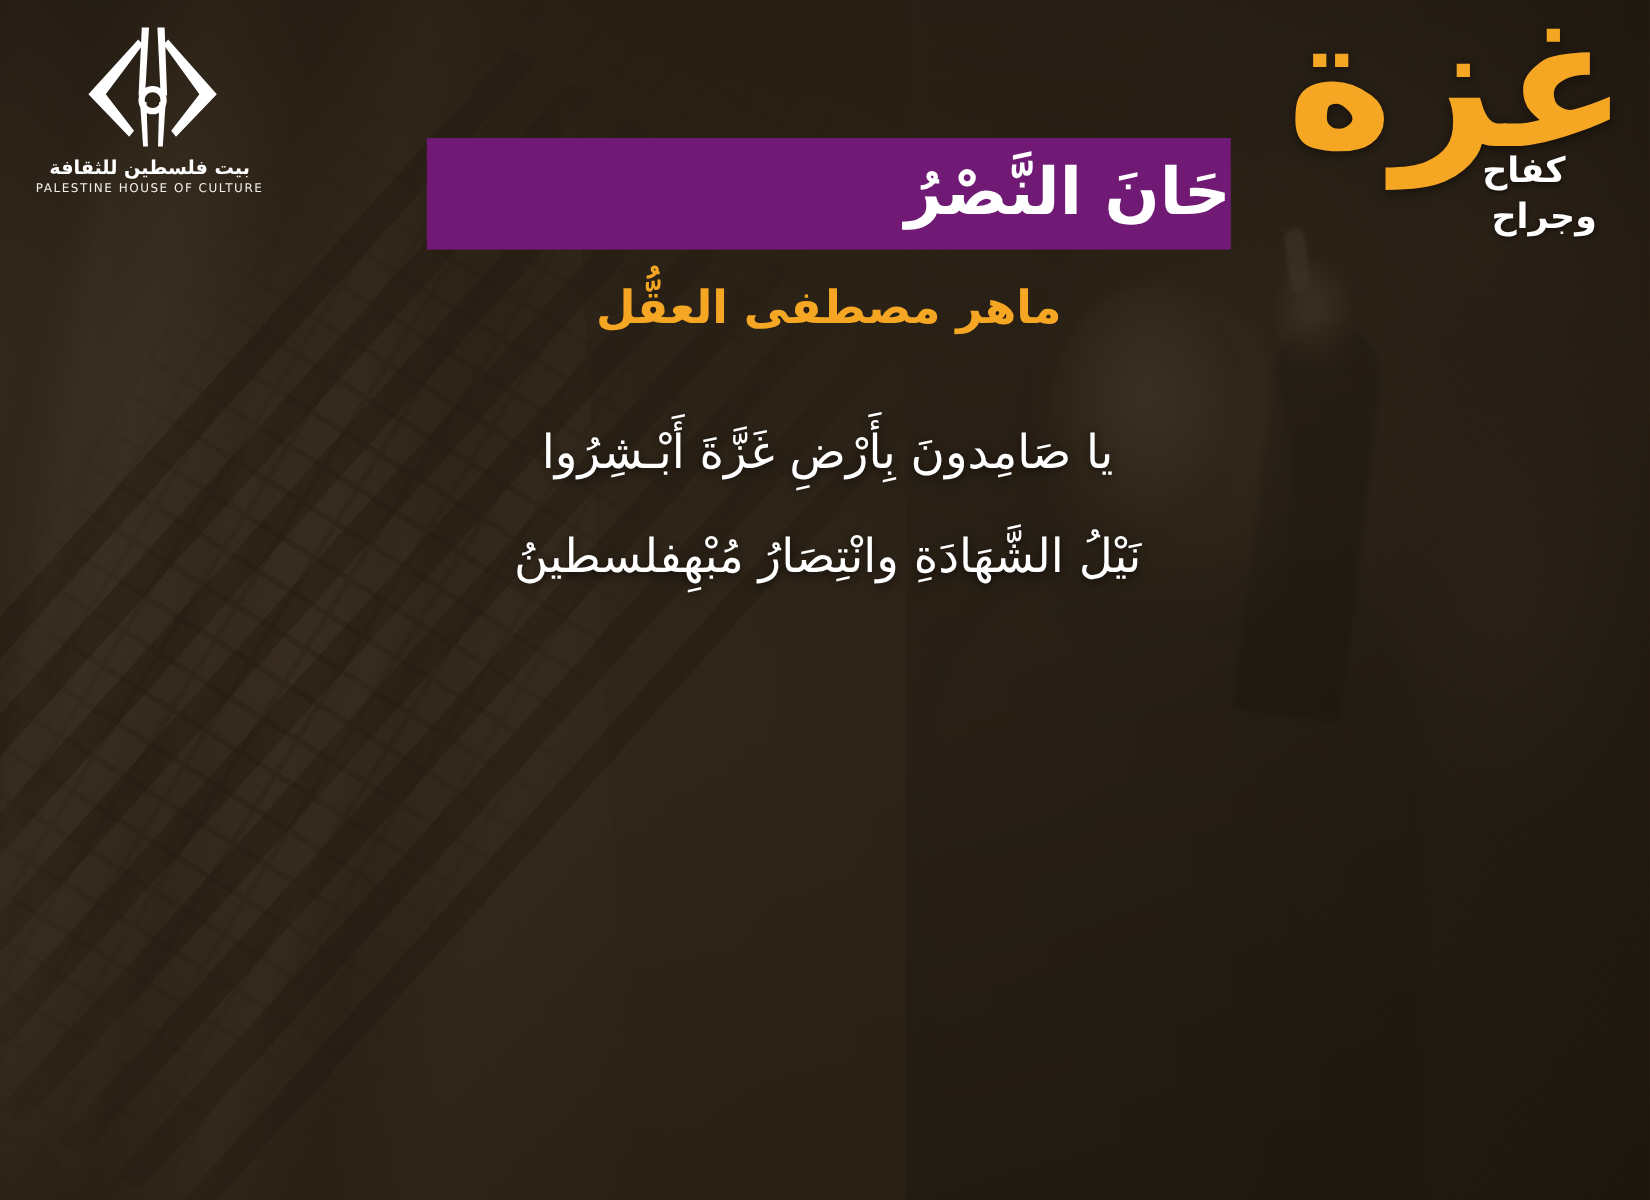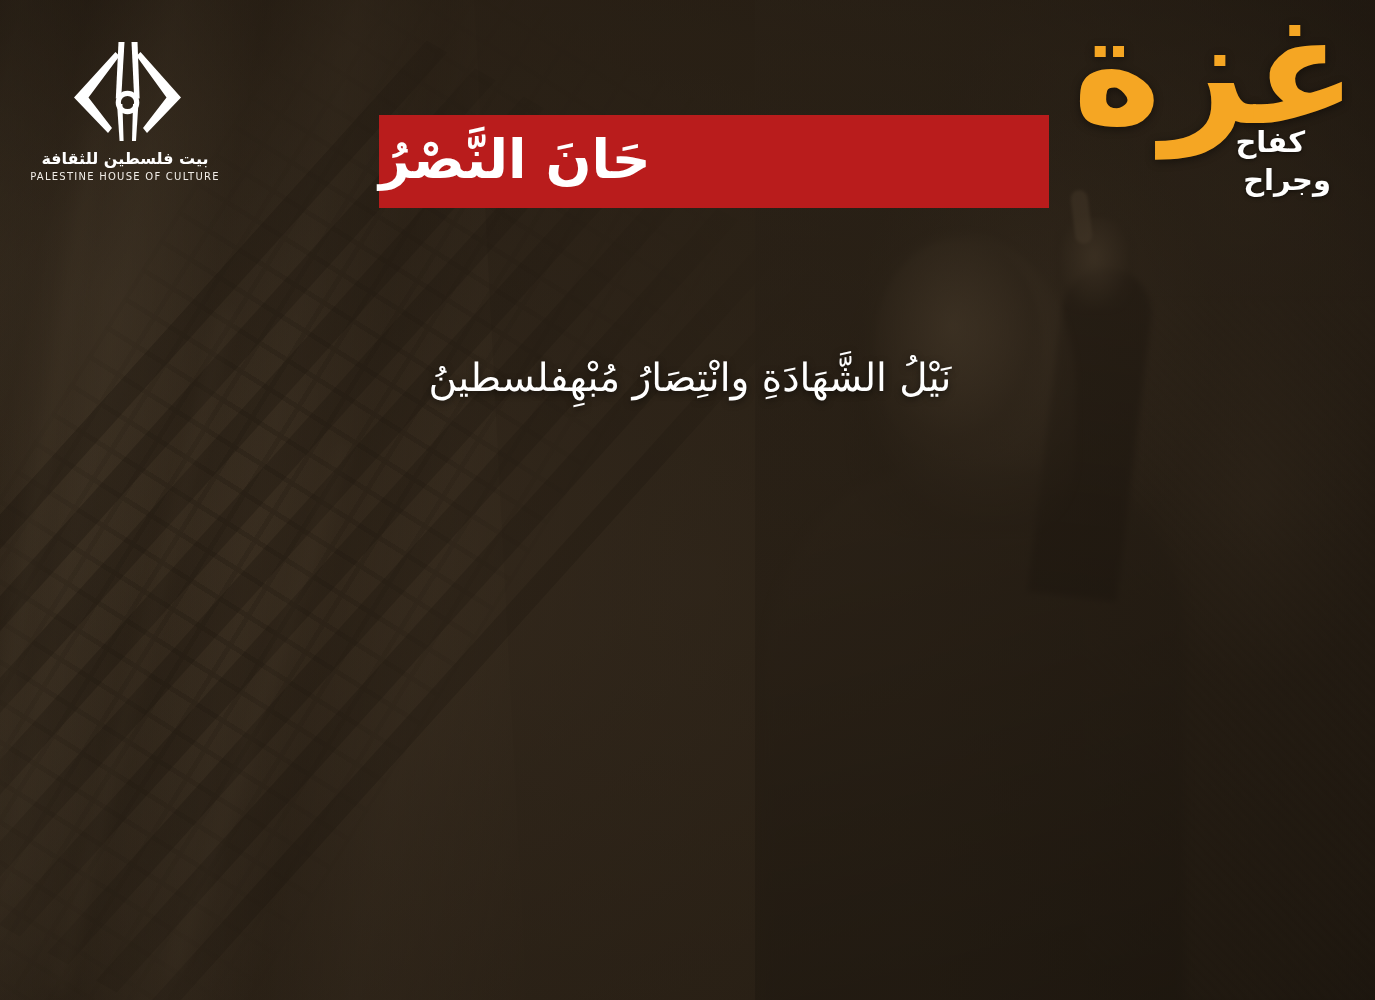--- a/index.html
+++ b/index.html
@@ -187,21 +187,21 @@
   .bg-veil {
     background:
       linear-gradient(90deg, rgba(34,26,17,.42) 0%, rgba(40,31,21,.58) 34%, rgba(38,30,20,.62) 66%, rgba(30,23,15,.50) 100%),
       radial-gradient(ellipse 1000px 760px at 50% 58%, rgba(0,0,0,0) 0%, rgba(20,15,9,.34) 78%, rgba(14,10,6,.55) 100%);
   }
 
   
   .logo-phc {
     position: absolute;
     left: 30px;
-    top: 40px;
+    top: 21px;
     width: 190px;
     text-align: center;
     direction: rtl;
   }
   .logo-phc .nib { display: block; margin: 0 auto; }
   .logo-phc .name-ar {
     display: block;
     margin-top: 6px;
     color: #ffffff;
     font-size: 16px;
@@ -254,25 +254,24 @@
   .logo-gaza .gaza-sub1 { right: 56px; top: 116px; }
   .logo-gaza .gaza-sub2 { right: 30px; top: 154px; }
 
   
   .title-banner {
     position: absolute;
     left: 356px;
     top: 115px;
     width: 670px;
     height: 93px;
-    background: #b91c1c;
+    background: #701a75;
     display: flex;
     align-items: center;
-    justify-content: flex-end;
-    margin-left: 23px;
+    justify-content: flex-start;
   }
   .title-banner .title-text {
     color: #ffffff;
     font-size: 54px;
     font-weight: bold;
     line-height: 1;
     direction: rtl;
     white-space: nowrap;
     letter-spacing: 0;
     padding-bottom: 4px;
@@ -371,18 +370,20 @@
   <div class="logo-gaza">
     <span class="gaza-word">غزة</span>
     <span class="gaza-sub1">كفاح</span>
     <span class="gaza-sub2">وجراح</span>
   </div>
 
   <div class="title-banner">
     <span class="title-text">حَانَ النَّصْرُ</span>
   </div>
 
+  <div class="author">ماهر مصطفى العقُّل</div>
 
   <div class="poem">
+    <p class="poem-line">يا صَامِدونَ بِأَرْضِ غَزَّةَ أَبْـشِرُوا</p>
     <p class="poem-line">نَيْلُ الشَّهَادَةِ وانْتِصَارُ مُبْهِفلسطينُ</p>
   </div>
 
 </div>
 
 </body></html>

